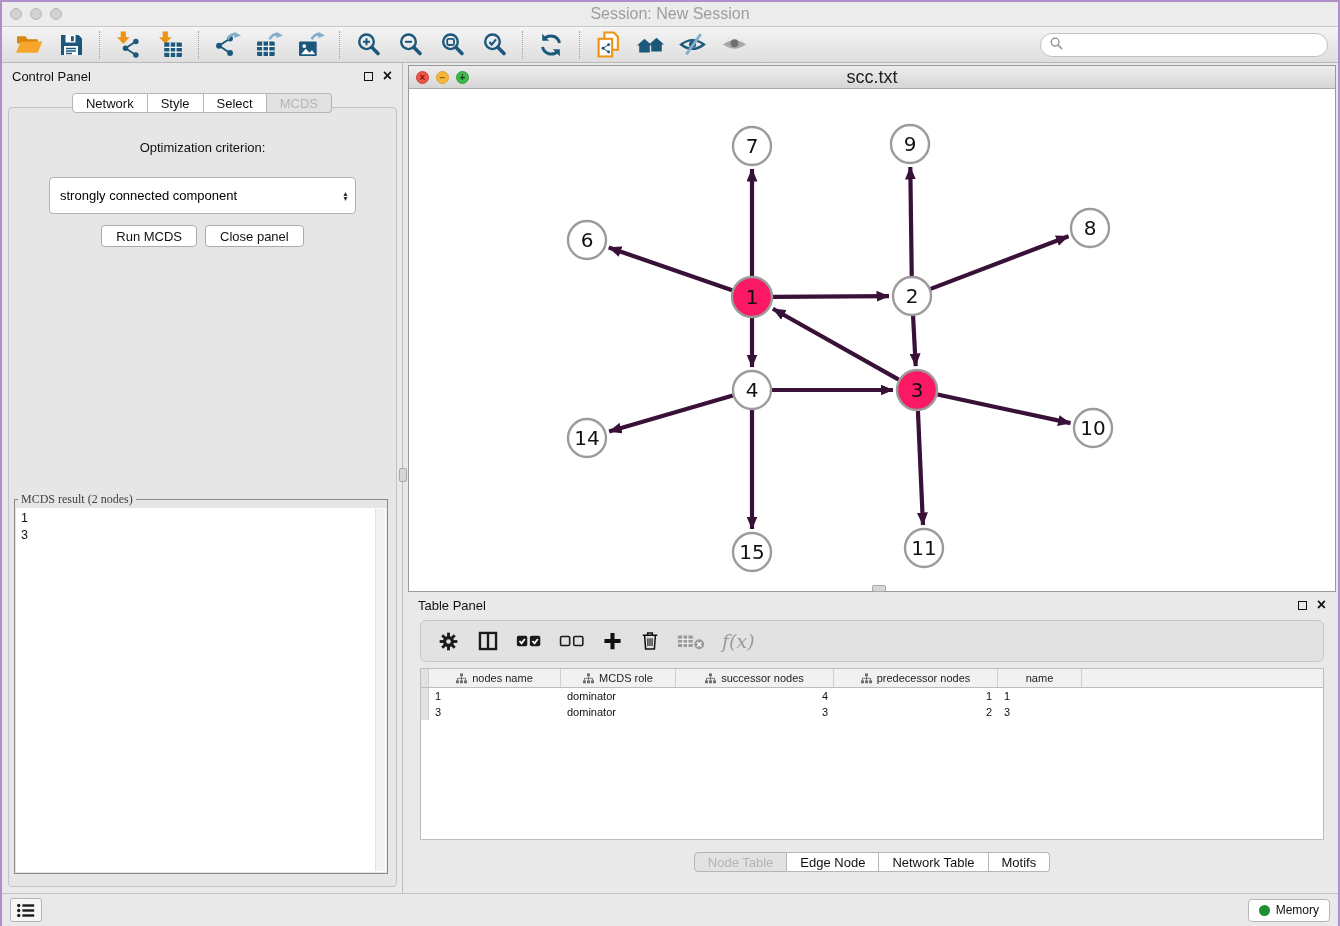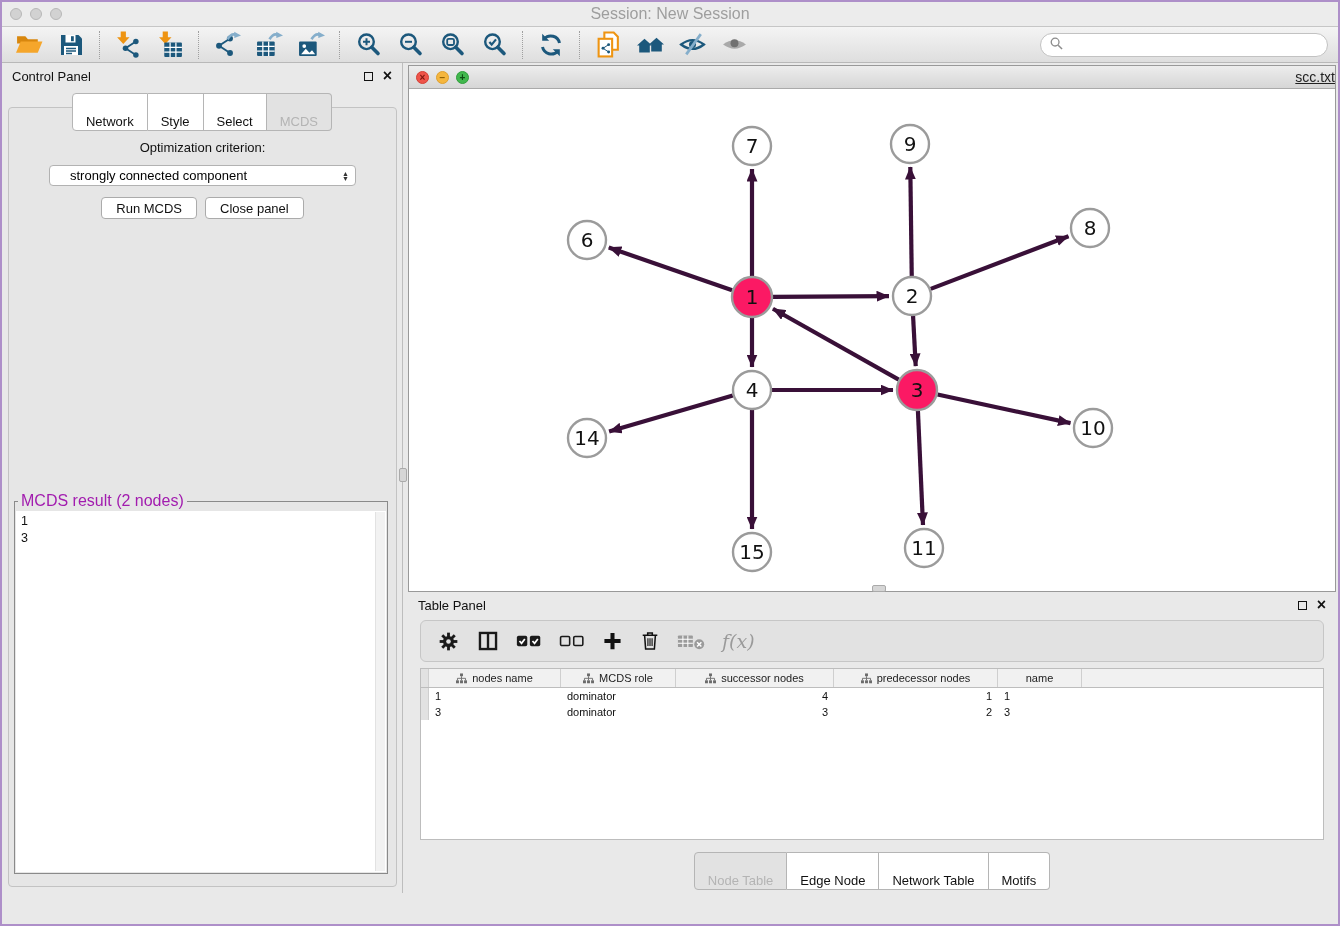--- a/index.html
+++ b/index.html
@@ -27,44 +27,44 @@
   .v-grip { position:absolute; left:-4px; top:405px; width:8px; height:14px; background:#d6d6d6; border:1px solid #aaa; border-radius:2px; }
   .right { flex:1; position:relative; padding:2px 3px 0 0; }
 
   
   .cp-head, .tp-head { height:26px; display:flex; align-items:center; padding:0 10px; font-size:13px; color:#111; }
   .head-btns { margin-left:auto; display:flex; align-items:center; gap:10px; }
   .float-ico { width:9px; height:9px; border:1.5px solid #111; display:inline-block; }
   .close-ico { font-size:16px; font-weight:bold; color:#111; line-height:12px; }
   .cp-tabs { position:relative; z-index:2; text-align:center; margin-top:4px; }
   .seg-group { display:inline-flex; }
-  .seg { height:20px; line-height:19px; padding:18px 13px; font-size:13px; background:#fff; border:1px solid #b5b5b5; border-left:none; color:#111; cursor:default; white-space:nowrap; }
+  .seg { height:20px; line-height:19px; padding:0 13px; font-size:13px; background:#fff; border:1px solid #b5b5b5; border-left:none; color:#111; cursor:default; white-space:nowrap; }
   .seg:first-child { border-left:1px solid #b5b5b5; border-radius:4px 0 0 4px; }
   .seg:last-child { border-radius:0 4px 4px 0; }
   .seg.sel { background:#e2e2e2; color:#b4b4b4; }
   .cp-body { position:absolute; top:44px; left:6px; right:5px; bottom:6px; border:1px solid #c3c3c3; border-radius:4px; background:#e6e6e6; z-index:1; }
   .opt-label { text-align:center; margin-top:32px; font-size:13px; color:#111; }
-  .dropdown { width:307px; height:21px; margin:10px auto 0; background:#fff; border:1px solid #b2b2b2; border-radius:4px; display:flex; align-items:center; padding:0 6px 0 20px; font-size:13px; }
+  .dropdown { width:307px; height:37px; margin:22px auto 0; background:#fff; border:1px solid #b2b2b2; border-radius:4px; display:flex; align-items:center; padding:0 6px 0 10px; font-size:13px; }
   .dd-arrows { margin-left:auto; display:flex; flex-direction:column; line-height:5px; font-size:7px; color:#333; }
   .btn-row { display:flex; justify-content:center; gap:8px; margin-top:11px; }
   .pushbtn { height:22px; padding:0 14px; background:#fff; border:1px solid #ababab; border-radius:4px; font-size:13px; color:#111; display:flex; align-items:center; }
   .result-fieldset { position:absolute; top:384px; left:5px; right:8px; bottom:12px; border:1px solid #8a8a8a; background:#e6e6e6; display:flex; flex-direction:column; padding:1px; }
-  .result-fieldset legend { font-size:16px; color:#a21caf; padding:0 3px; margin-left:2px; }
+  .result-fieldset legend { font-size:12px; color:#404040; padding:0 3px; margin-left:2px;font-family:Liberation Serif, serif; }
   .result-area { flex:1; background:#fff; position:relative; padding:2px 14px 2px 5px; font-size:12.5px; line-height:17px; color:#111; white-space:pre-line; }
   .scroll-track { position:absolute; top:1px; right:1px; bottom:1px; width:10px; background:#f2f2f2; border-left:1px solid #e2e2e2; }
 
   
   .net-frame { height:527px; border:1px solid #999; background:#fff; position:relative; }
   .net-titlebar { height:23px; background:linear-gradient(#ededed,#d6d6d6); border-bottom:1px solid #aaa; position:relative; }
   .mac-btns { position:absolute; left:7px; top:5px; display:flex; gap:7px; }
   .mb { width:13px; height:13px; border-radius:50%; font-size:10px; font-weight:bold; text-align:center; line-height:12px; }
   .mb.r { background:#ee544a; border:1px solid #d43f35; color:#7e150e; }
   .mb.y { background:#f5b63e; border:1px solid #dfa02e; color:#8d5f05; }
   .mb.g { background:#41b74d; border:1px solid #2f9e3a; color:#0d4d13; }
-  .net-title { text-align:right; line-height:22px; font-size:14px; color:#222;text-decoration:underline; }
+  .net-title { text-align:center; line-height:22px; font-size:18px; color:#222; }
   .canvas { position:relative; height:501px; background:#fff; }
   .h-grip { position:absolute; left:50%; bottom:-2px; width:14px; height:7px; background:#d6d6d6; border:1px solid #aaa; border-radius:2px; }
 
   
   .table-panel { position:relative; height:299px; background:#e9e9e9; }
   .tp-toolbar { margin:2px 12px 0; height:42px; background:#e2e2e2; border:1px solid #c6c6c6; border-radius:6px; display:flex; align-items:center; gap:17px; padding:0 16px; }
   .tp-ico { display:flex; align-items:center; justify-content:center; }
   .fx { font-family:"DejaVu Serif", serif; font-style:italic; font-size:19px; color:#9a9a9a; }
   .tbl-wrap { margin:6px 12px 0; height:172px; background:#fff; border:1px solid #bdbdbd; overflow:hidden; font-size:11px; }
   .tbl-header { display:flex; height:19px; background:#f1f1f1; border-bottom:1px solid #bdbdbd; color:#222; }
@@ -579,13 +579,31 @@
         <div class="tp-tabs"><span class="seg-group" id="tp-tabs">
               <span class="seg sel">Node Table</span>
               <span class="seg">Edge Node</span>
               <span class="seg">Network Table</span>
               <span class="seg">Motifs</span>
             </span></div>
       </div>
     </div>
   </div>
 
+  <div class="statusbar">
+    <div class="list-btn">
+      <svg width="20" height="17" viewBox="0 0 22 18">
+          <g fill="#1a1a1a">
+            <circle cx="3" cy="3.5" r="1.8"></circle>
+            <rect x="7" y="2.2" width="13" height="2.6"></rect>
+            <circle cx="3" cy="9" r="1.8"></circle>
+            <rect x="7" y="7.7" width="13" height="2.6"></rect>
+            <circle cx="3" cy="14.5" r="1.8"></circle>
+            <rect x="7" y="13.2" width="13" height="2.6"></rect>
+          </g>
+        </svg>
+    </div>
+    <div class="memory-btn">
+      <span class="green-dot"></span>
+      <span>Memory</span>
+    </div>
+  </div>
 </div>
 
 </body></html>

